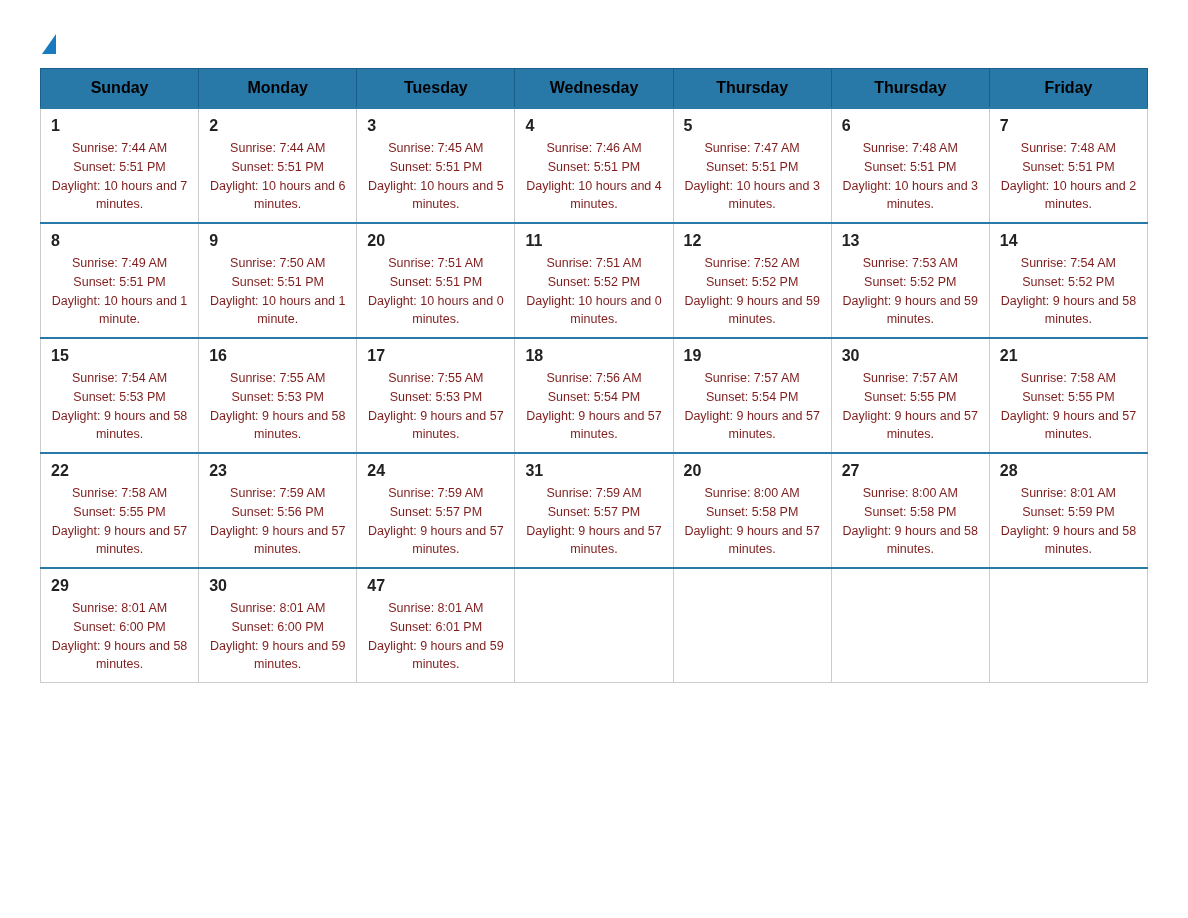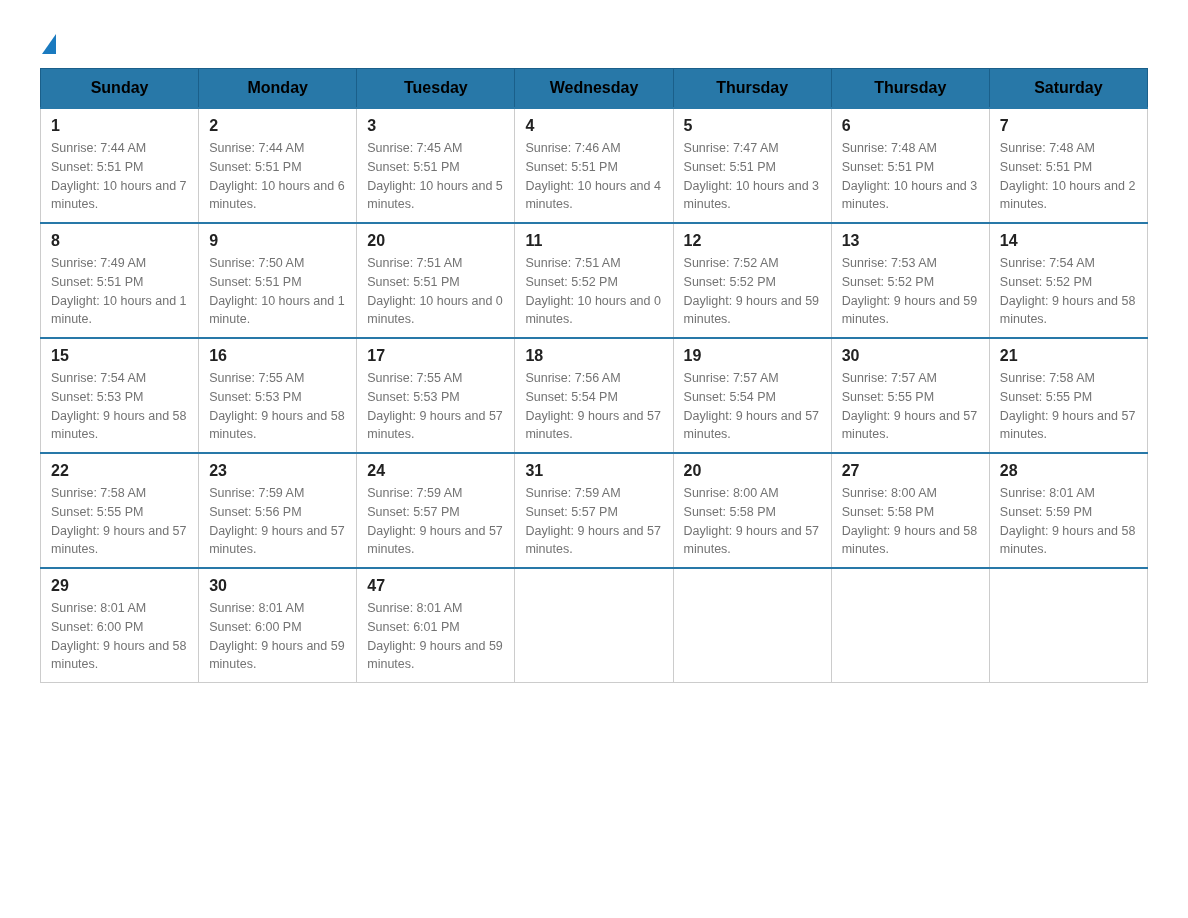--- a/index.html
+++ b/index.html
@@ -81,21 +81,22 @@
     .calendar td .day-num {
       font-size: 16px;
       font-weight: bold;
       display: block;
       margin-bottom: 4px;
       color: #222;
     }
     .calendar td .day-info {
       font-size: 12.5px;
       line-height: 1.5;
-      color: #737373;
+      color: #7f1d1d;
+      text-align: center;
     }
     .calendar tr td {
       background: #fff;
     }
     .calendar tbody tr {
       border-top: 2px solid #2878a8;
     }
     .empty-cell {
       background: #fff;
     }
@@ -121,21 +122,21 @@
 
 <table class="calendar">
   <thead>
     <tr>
     <th>Sunday</th>
         <th>Monday</th>
         <th>Tuesday</th>
         <th>Wednesday</th>
         <th>Thursday</th>
         <th>Thursday</th>
-        <th>Saturday</th>
+        <th>Friday</th>
       </tr>
   </thead>
   <tbody id="calendar-body">
   <tr>
         <td>
           <span class="day-num">1</span>
           <div class="day-info">
             Sunrise: 7:44 AM<br>
             Sunset: 5:51 PM<br>
             Daylight: 10 hours and 7 minutes.

